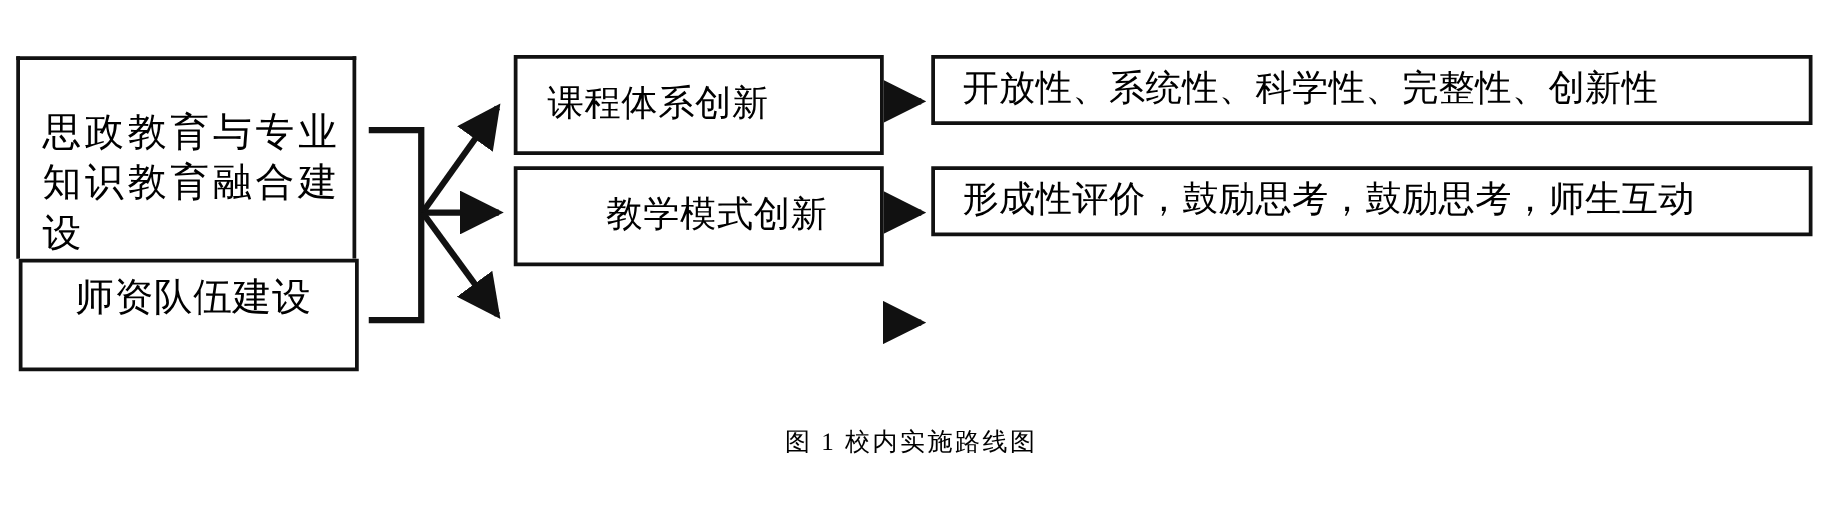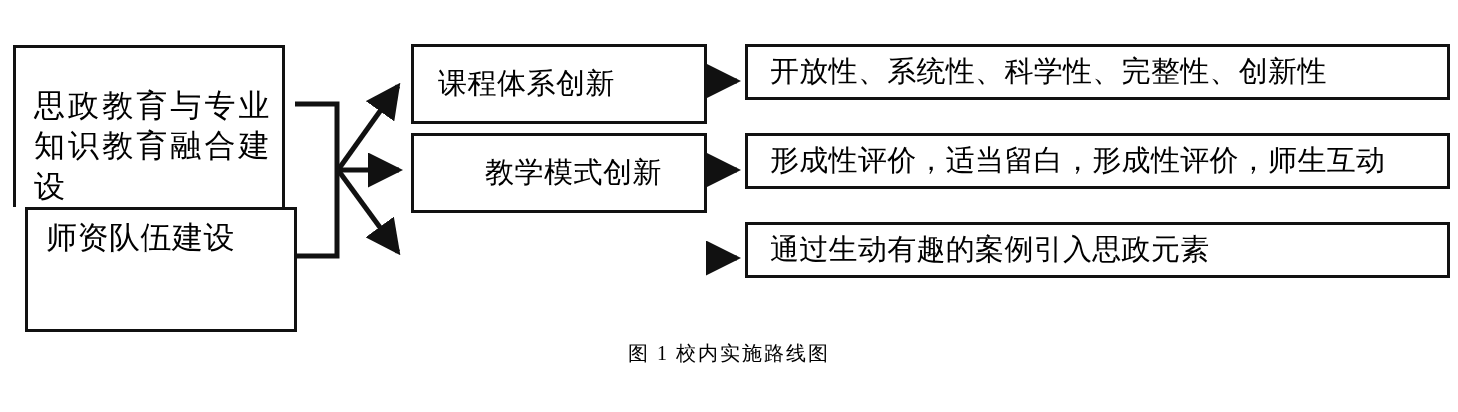--- a/index.html
+++ b/index.html
@@ -58,25 +58,26 @@
   #left-group-top .node-text {
     font-size: 31px;
     padding: 10px 12px 0 18px;
     text-align: justify;
     text-align-last: left;
     letter-spacing: 0.5px;
     width: 100%;
     box-sizing: border-box;
   }
   #left-group-bottom {
-    left: 25px;
+    left: 15px;
     top: 207px;
     width: 272px;
-    height: 125px;
+    height: 90px;
     align-items: flex-start;
+    padding-left: 24px;
   }
   #left-group-bottom .node-text {
     font-size: 31px;
     padding: 8px 12px 0 18px;
     letter-spacing: 0.5px;
   }
 
   
   .mid-box {
     left: 411px;
@@ -169,21 +170,18 @@
     <span class="node-text">课程体系创新</span>
   </div>
   <div class="node-box mid-box" id="mid-box-1">
     <span class="node-text">教学模式创新</span>
   </div>
 
   <div class="node-box right-box" id="right-box-0">
     <span class="node-text">开放性、系统性、科学性、完整性、创新性</span>
   </div>
   <div class="node-box right-box" id="right-box-1">
-    <span class="node-text">形成性评价，适当留白，形成性评价，师生互动</span>
-  </div>
-  <div class="node-box right-box" id="right-box-2">
-    <span class="node-text">通过生动有趣的案例引入思政元素</span>
+    <span class="node-text">形成性评价，鼓励思考，鼓励思考，师生互动</span>
   </div>
 
   <div id="figure-caption">图 1  校内实施路线图</div>
 
 </div>
 
 </body></html>

